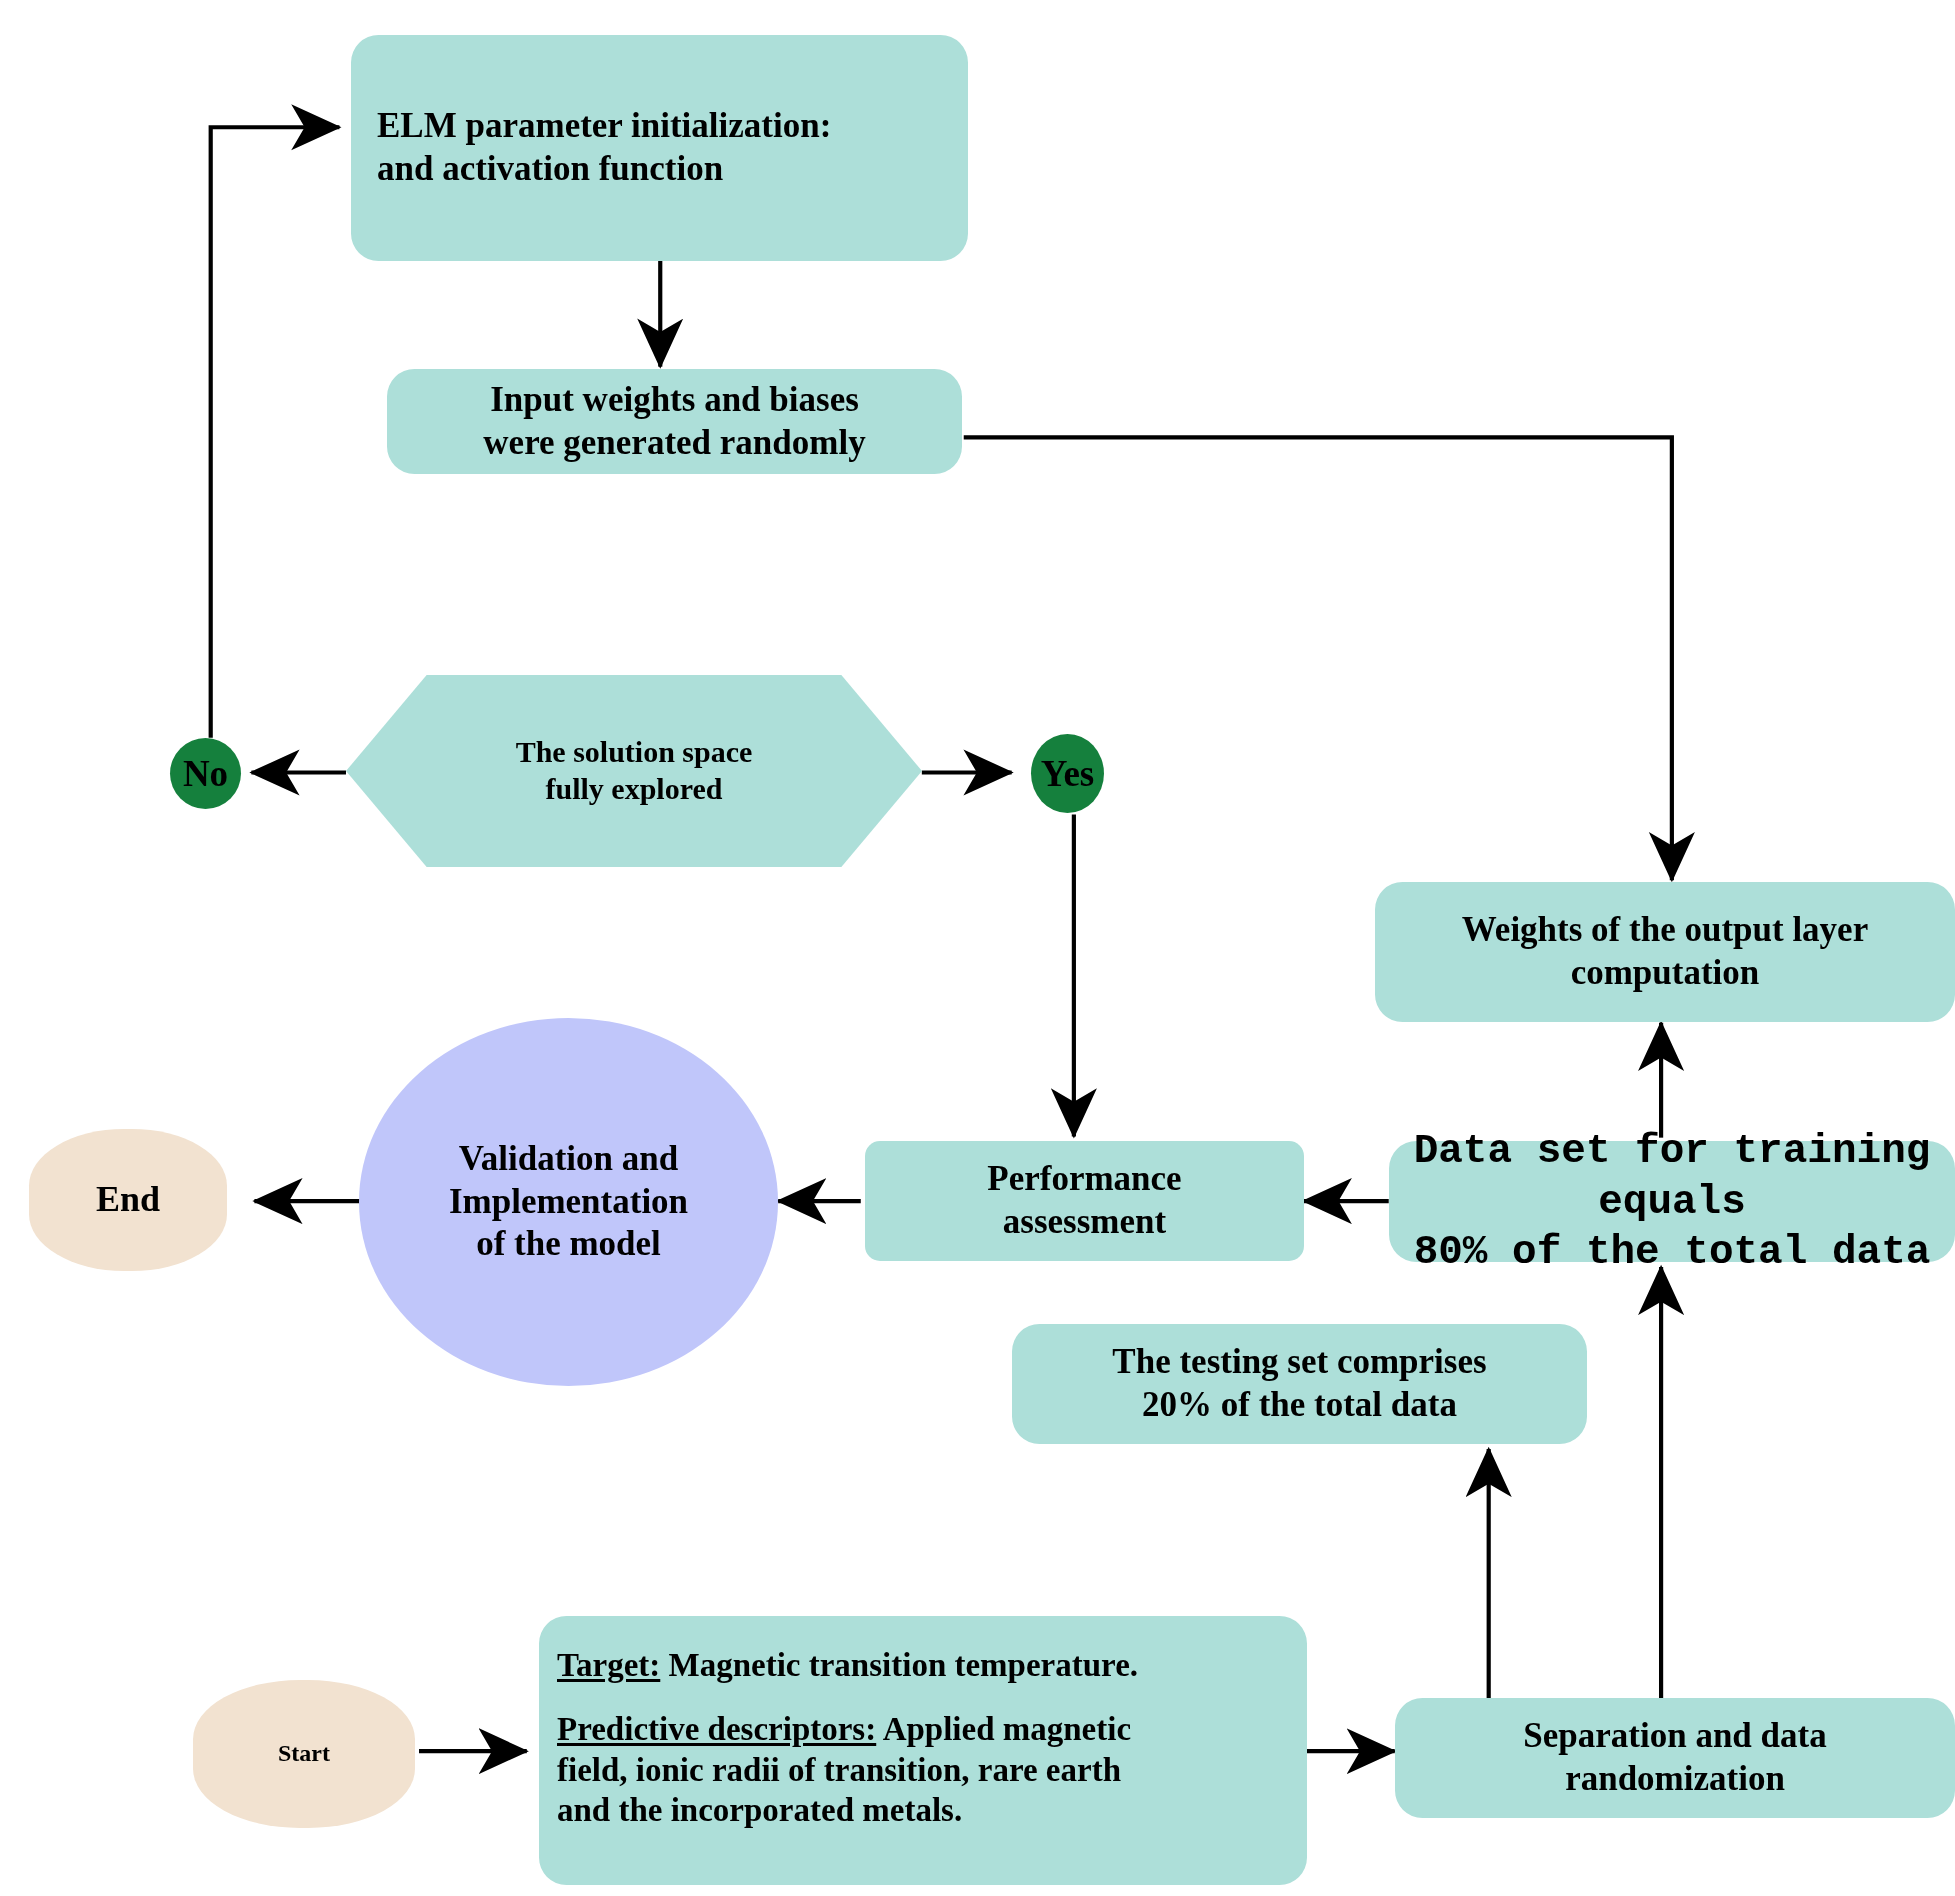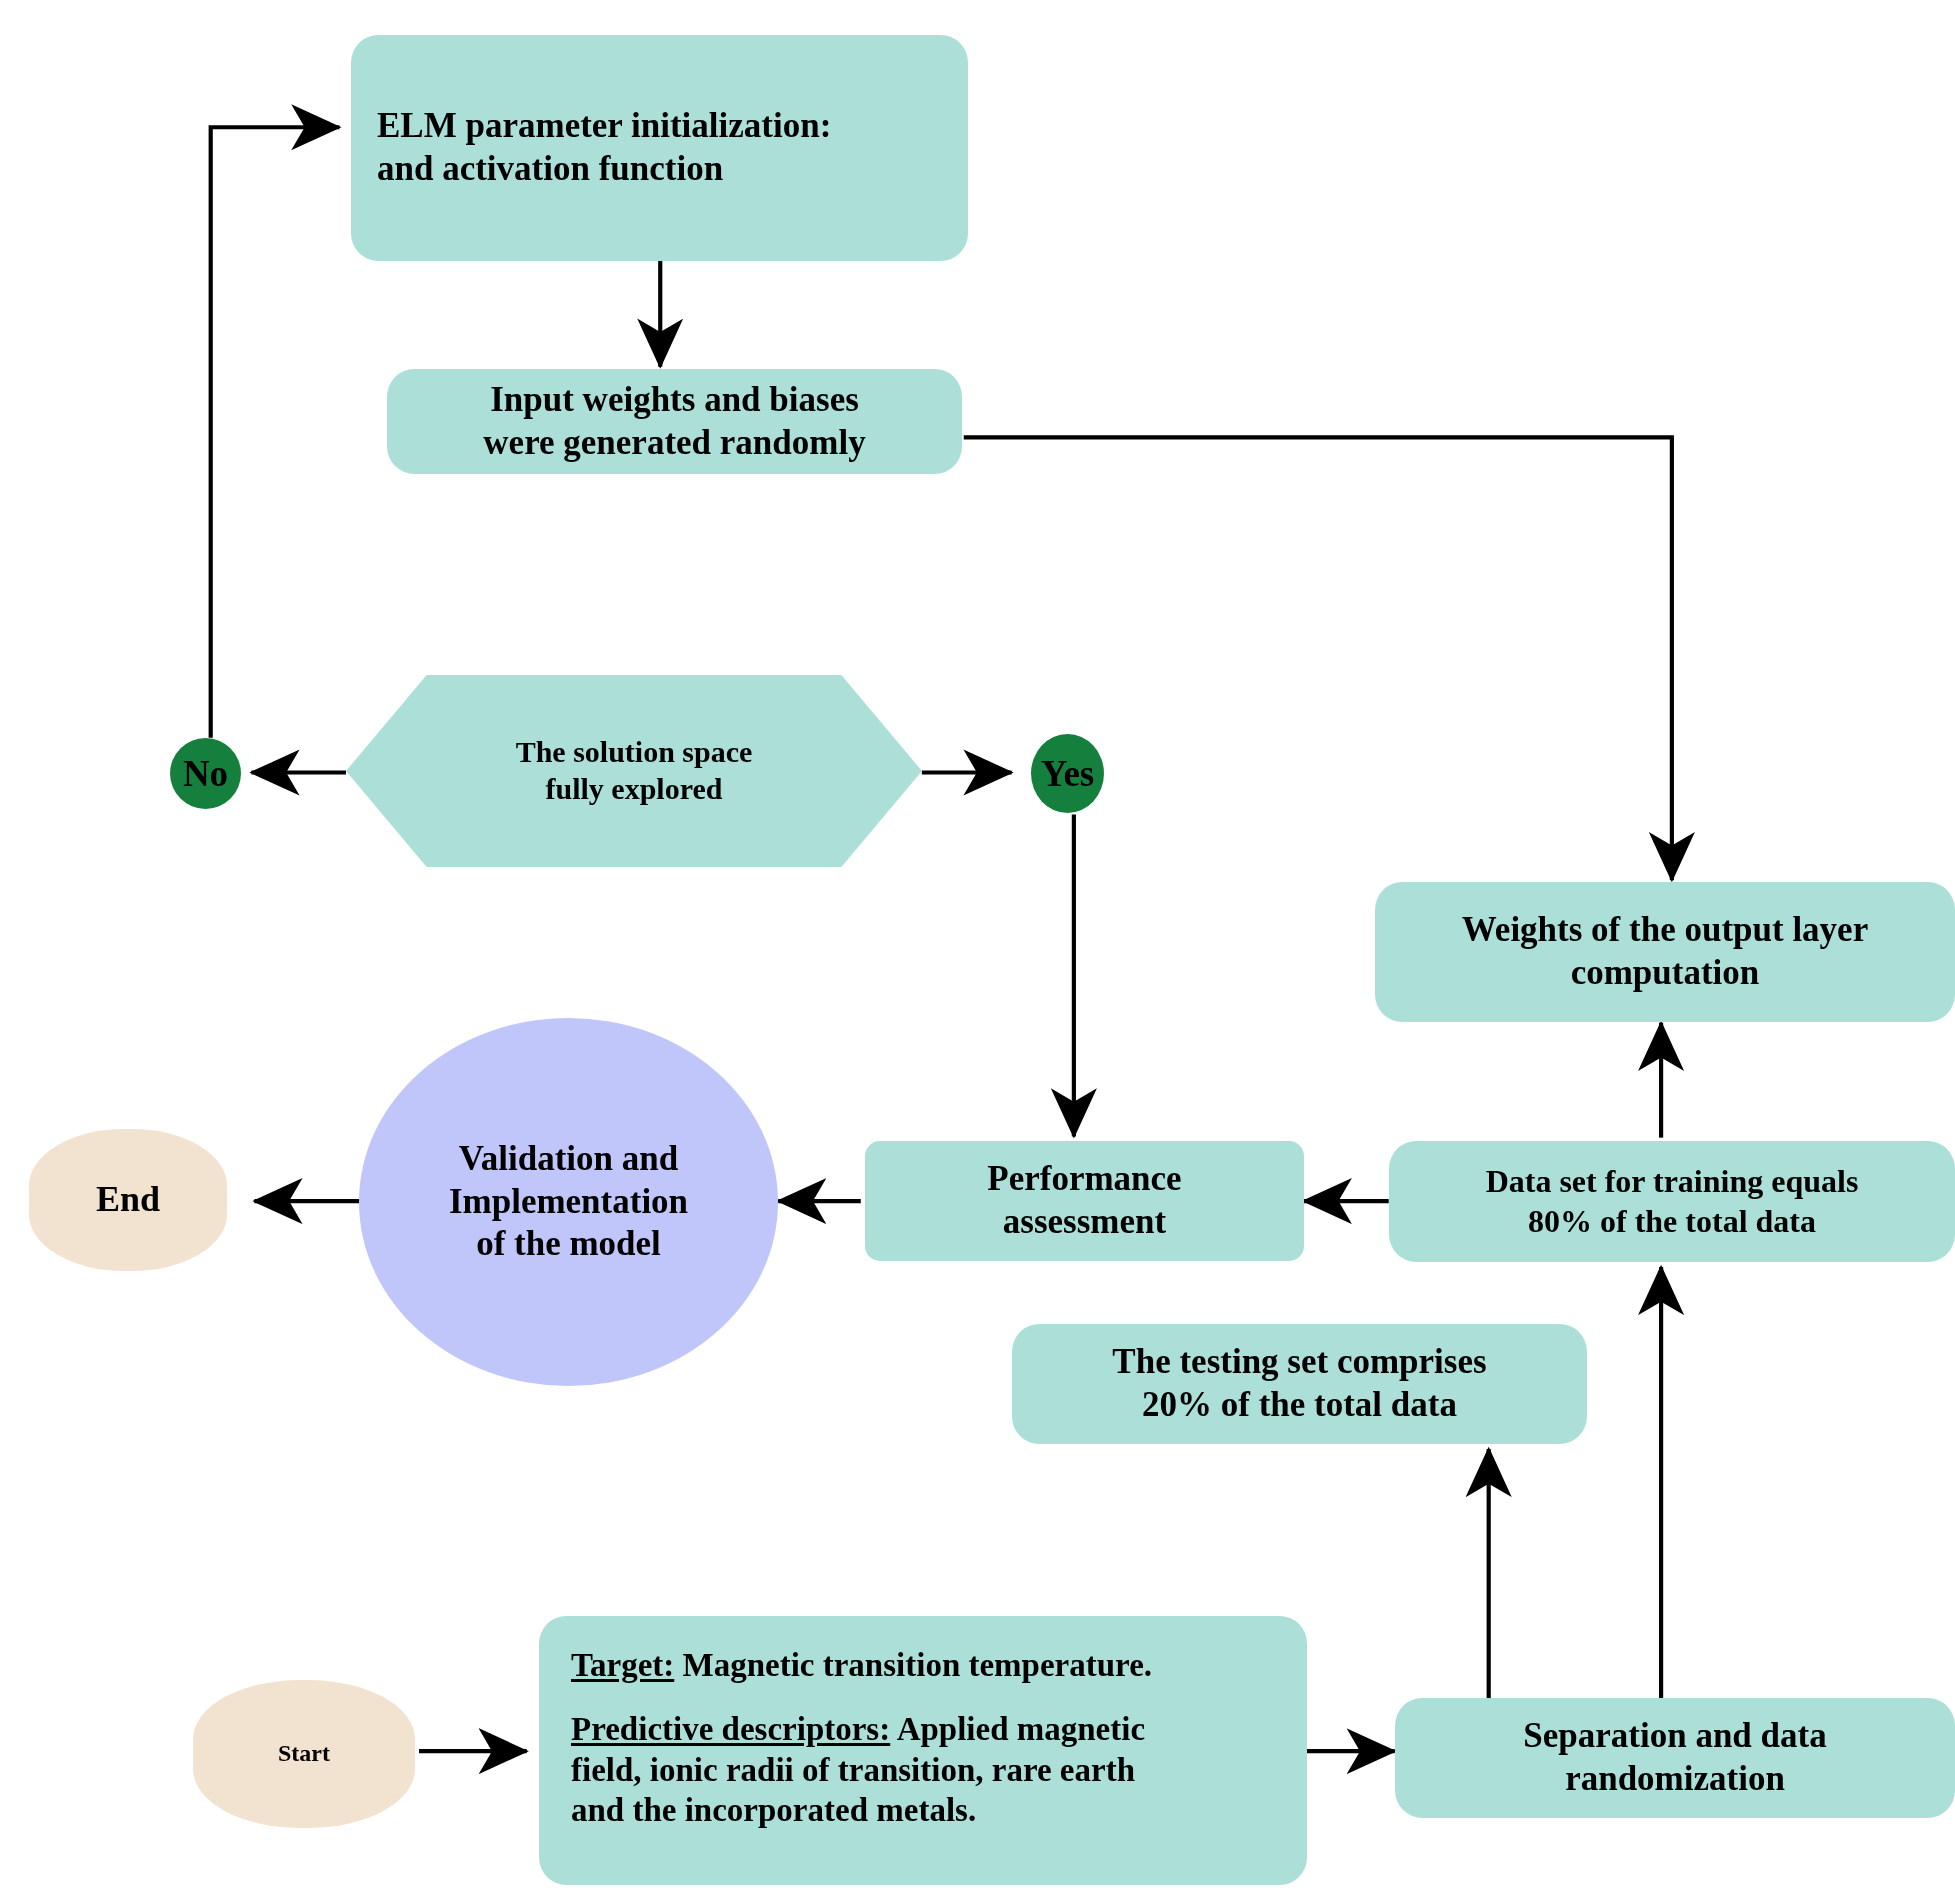--- a/index.html
+++ b/index.html
@@ -141,21 +141,21 @@
     <span>Yes</span>
   </div>
 
   <div class="node proc" style="left:1375px; top:882px; width:580px; height:140px; font-size:35px;">
     <span>
       <span class="desc-line">Weights of the output layer</span>
       <span class="desc-line">computation</span>
     </span>
   </div>
 
-  <div class="node proc" style="left:1389px; top:1141px; width:566px; height:121px; font-size:32px;">
+  <div class="node proc" style="left:1389px; top:1141px; width:566px; height:121px; font-size:41px;font-family:Liberation Mono, monospace;">
     <span>
       <span class="desc-line">Data set for training equals</span>
       <span class="desc-line">80% of the total data</span>
     </span>
   </div>
 
   <div class="node proc" style="left:1012px; top:1324px; width:575px; height:120px; font-size:35px;">
     <span>
       <span class="desc-line">The testing set comprises</span>
       <span class="desc-line">20% of the total data</span>
@@ -178,21 +178,21 @@
   </div>
 
   <div class="node term" style="left:29px; top:1129px; width:198px; height:142px; font-size:36px;">
     <span>End</span>
   </div>
 
   <div class="node term" style="left:193px; top:1680px; width:222px; height:148px; font-size:24px;">
     <span>Start</span>
   </div>
 
-  <div class="node proc txt-left" style="left:539px; top:1616px; width:768px; height:269px; font-size:33px; padding:0 32px; align-items:flex-start; padding-top:29px;">
+  <div class="node proc txt-left" style="left:539px; top:1616px; width:768px; height:269px; font-size:33px; padding:0 18px; align-items:flex-start; padding-top:29px;">
     <span class="desc-body">
       <span class="desc-line"><span class="u">Target:</span><span> Magnetic transition temperature.</span></span>
       <span class="gap"></span>
       <span class="desc-line"><span class="u">Predictive  descriptors:</span><span> Applied  magnetic</span></span>
       <span class="desc-line">field, ionic  radii  of  transition, rare earth</span>
       <span class="desc-line">and the incorporated metals.</span>
     </span>
   </div>
 
   <div class="node proc" style="left:1395px; top:1698px; width:560px; height:120px; font-size:35px;">

